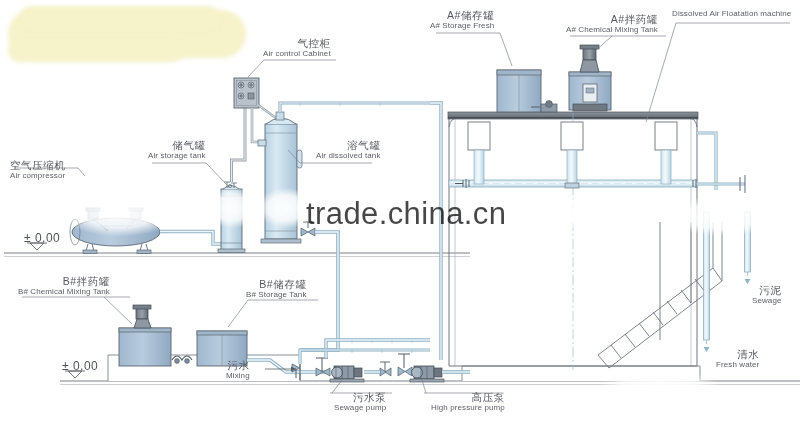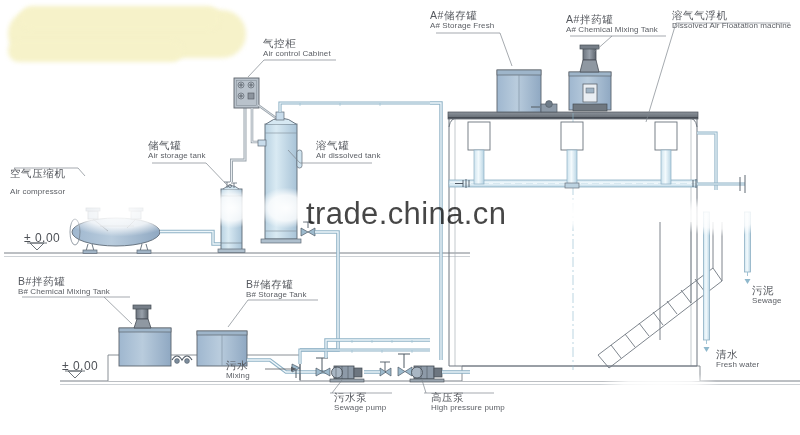--- a/index.html
+++ b/index.html
@@ -14,23 +14,23 @@
     overflow:hidden;
   }
   #stage svg{position:absolute;left:0;top:0;}
   .lbl{
     position:absolute;
     color:#5f6166;
     line-height:1.12;
     white-space:nowrap;
     user-select:none;
   }
-  .lbl .cn{font-size:10.5px;letter-spacing:.6px;display:block;text-align:left;color:#55585e;}
+  .lbl .cn{font-size:10.5px;letter-spacing:.6px;display:block;text-align:right;color:#55585e;}
   .lbl .en{font-size:8px;letter-spacing:.1px;display:block;text-align:center;color:#5d6066;}
-  .lbl.left .cn,.lbl.left .en{text-align:left;margin-top:8px;}
+  .lbl.left .cn,.lbl.left .en{text-align:left;}
   .elev{
     position:absolute;font-size:12px;color:#4e5157;letter-spacing:.5px;
   }
   .wm{
     position:absolute;
     font-size:31px;
     color:#000000;
     opacity:.72;
     letter-spacing:.4px;
     font-family:"Liberation Sans", sans-serif;
@@ -476,21 +476,20 @@
     <span class="cn">A#储存罐</span>
     <span class="en">A# Storage Fresh</span>
   </div>
 
   <div class="lbl" style="left:566px;top:14px;">
     <span class="cn">A#拌药罐</span>
     <span class="en">A# Chemical Mixing Tank</span>
   </div>
 
   <div class="lbl" style="left:672px;top:10px;">
-    <span class="cn">溶气气浮机</span>
     <span class="en">Dissolved Air Floatation machine</span>
   </div>
 
   <div class="lbl" style="left:18px;top:276px;">
     <span class="cn">B#拌药罐</span>
     <span class="en">B# Chemical Mixing Tank</span>
   </div>
 
   <div class="lbl" style="left:246px;top:279px;">
     <span class="cn">B#储存罐</span>

